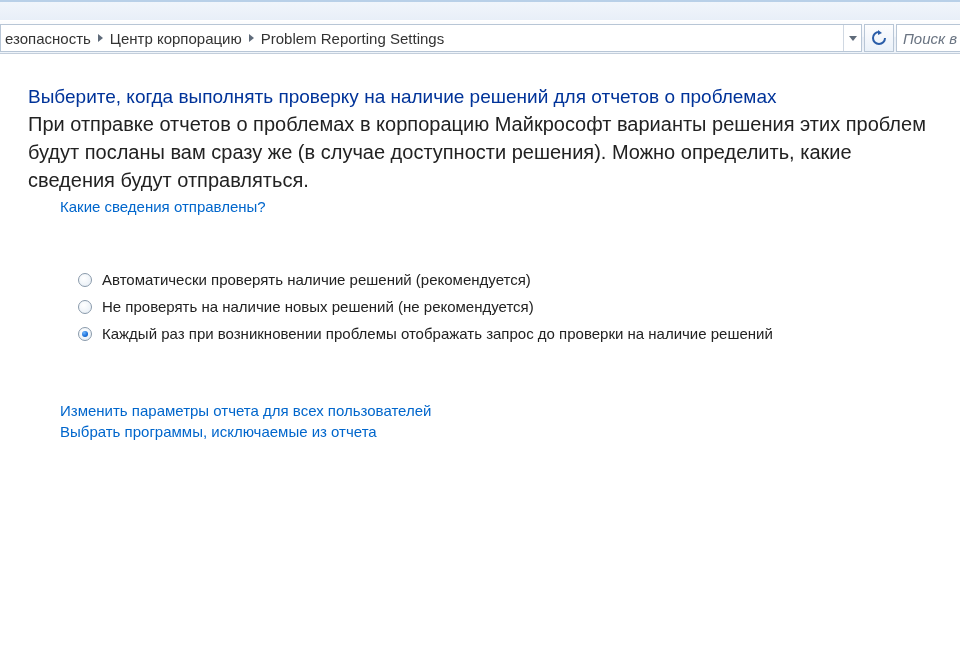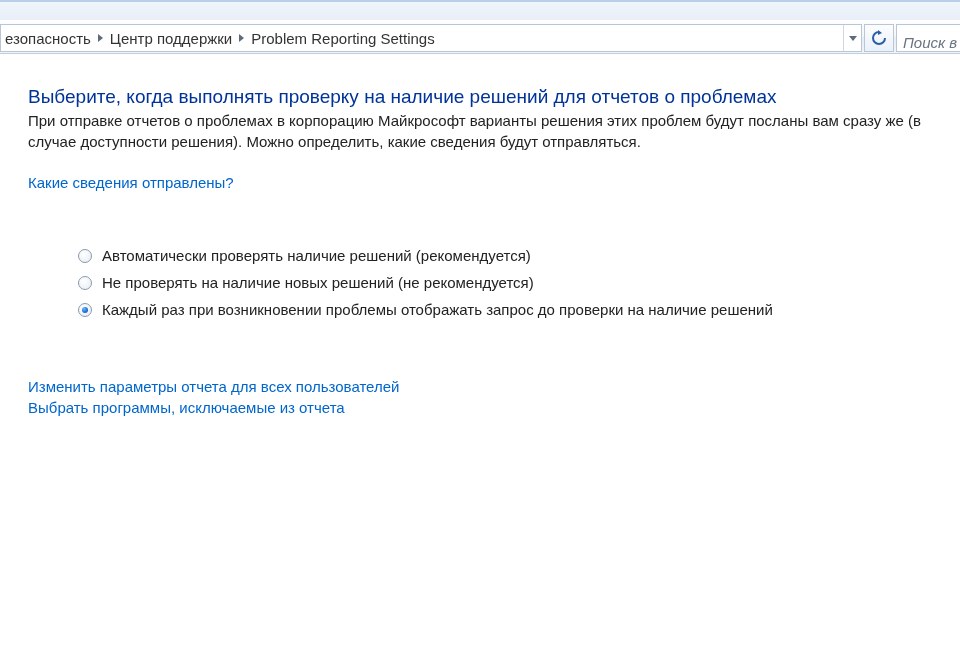--- a/index.html
+++ b/index.html
@@ -86,48 +86,49 @@
       height: 16px;
     }
     .search-box {
       width: 64px;
       margin: 3px 0 3px 0;
       border: 1px solid #b8c6d6;
       border-right: none;
       background: #fff;
       height: 28px;
       display:flex;
-      align-items:flex-end;
+      align-items:center;
       padding-left: 6px;
       color: #6a7482;
       font-style: italic;
       font-size: 15px;
       overflow: hidden;
     }
     .content-area {
       padding: 30px 28px 20px 28px;
       background: #fff;
     }
     .page-heading {
       color: #003399;
       font-size: 19px;
       font-weight: normal;
       line-height: 1.35;
     }
     .desc {
       color: #222;
-      font-size: 15px;
+      font-size: 20px;
       line-height: 1.4;
-      margin-bottom: 20px;
+      margin-bottom: 2px;
     }
     .link {
       color: #0066cc;
       cursor: pointer;
       display: inline-block;
       font-size: 15px;
+      margin-left: 32px;
     }
     .link-block {
       margin-top: 2px;
       line-height: 1.4;
     }
     .radio-group {
       margin: 52px 0 36px 50px;
     }
     .radio-row {
       display: flex;
@@ -172,21 +173,21 @@
 </head>
 <body>
 
 <div class="window-frame"></div>
 
 <div class="toolbar">
   <div class="breadcrumb-bar">
     <div class="breadcrumb-content">
       <span>езопасность</span>
       <span class="bc-sep"></span>
-      <span>Центр поддержки</span>
+      <span>Центр корпорацию</span>
       <span class="bc-sep"></span>
       <span>Problem Reporting Settings</span>
     </div>
     <div class="bc-dropdown">
       <div class="chev"></div>
     </div>
   </div>
   <div class="refresh-btn">
     <svg class="refresh-icon" viewBox="0 0 16 16">
       <path d="M8 2 A6 6 0 1 0 14 8" stroke="#2a5da8" stroke-width="2" fill="none"></path>

